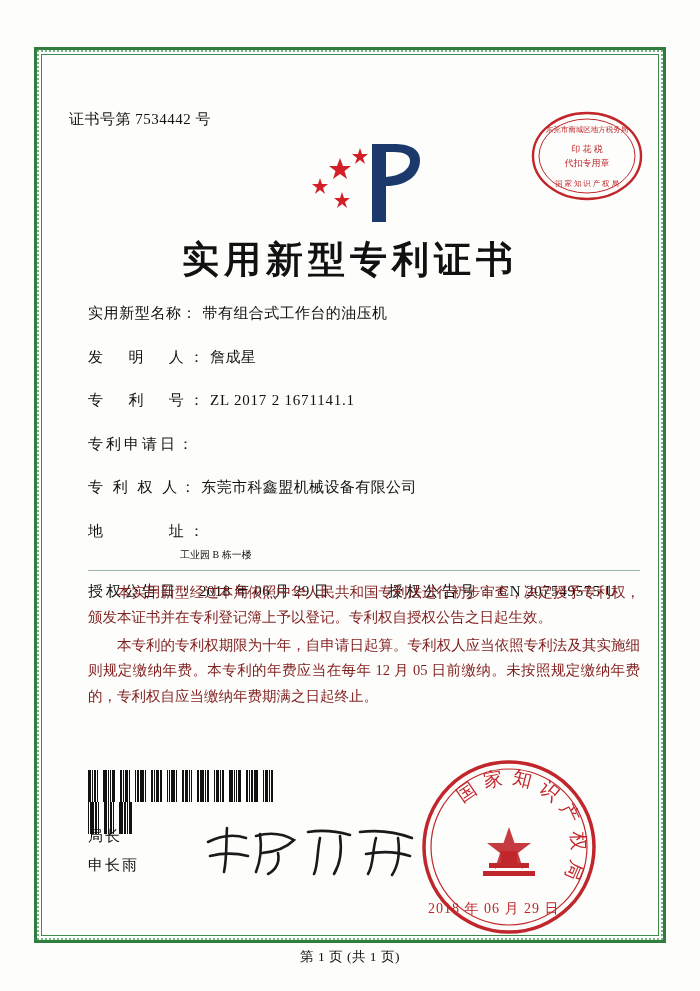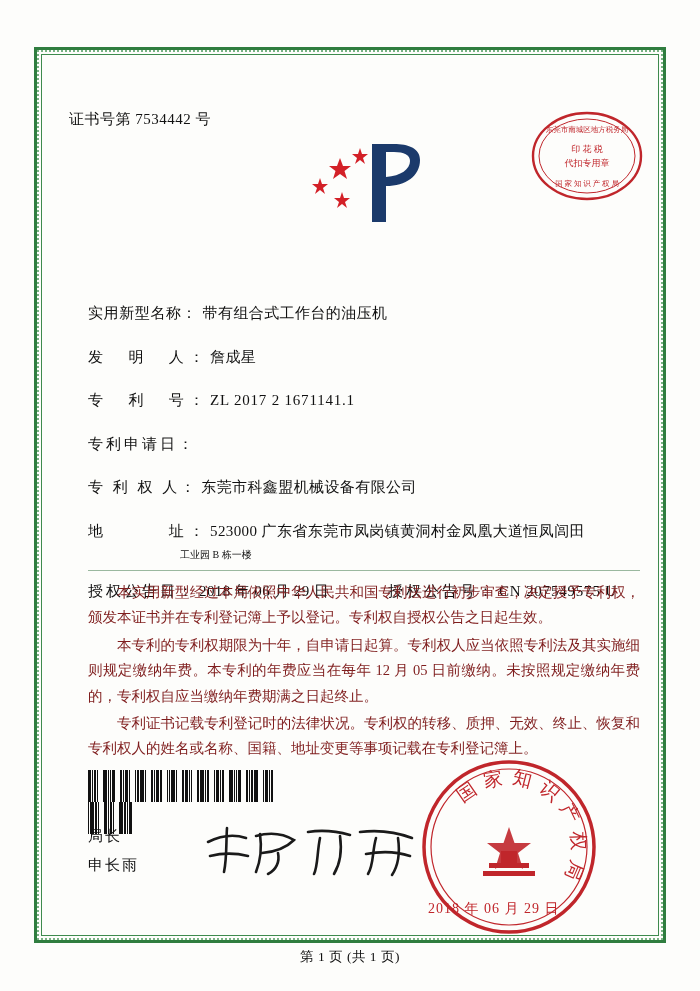--- a/index.html
+++ b/index.html
@@ -290,20 +290,21 @@
       <svg viewBox="0 0 118 96" width="118" height="96">
         <ellipse cx="59" cy="48" rx="54" ry="43" fill="none" stroke="#c0262b" stroke-width="2.4"></ellipse>
         <ellipse cx="59" cy="48" rx="48" ry="37" fill="none" stroke="#c0262b" stroke-width="1"></ellipse>
         <text x="59" y="44" font-size="9" fill="#c0262b" text-anchor="middle" font-family="'Liberation Serif', serif">印 花 税</text>
         <text x="59" y="58" font-size="9" fill="#c0262b" text-anchor="middle" font-family="'Liberation Serif', serif">代扣专用章</text>
         <text x="59" y="24" font-size="7.5" fill="#c0262b" text-anchor="middle" font-family="'Liberation Serif', serif">东莞市南城区地方税务局</text>
         <text x="59" y="78" font-size="7.5" fill="#c0262b" text-anchor="middle" font-family="'Liberation Serif', serif">国 家 知 识 产 权 局</text>
       </svg>
     </div>
 
+    <div class="title">实用新型专利证书</div>
 
     <div class="fields">
 
       <div class="field-row">
         <span class="field-label sp1">实用新型名称</span>
         <span class="field-colon">：</span>
         <span class="field-value">带有组合式工作台的油压机</span>
       </div>
 
       <div class="field-row">
@@ -325,40 +326,38 @@
 
       <div class="field-row">
         <span class="field-label sp3">专 利 权 人</span>
         <span class="field-colon">：</span>
         <span class="field-value">东莞市科鑫盟机械设备有限公司</span>
       </div>
 
       <div class="field-row addr-row">
         <span class="field-label sp5">地　　　址</span>
         <span class="field-colon">：</span>
-        <span class="field-value">523000  广东省东莞市凤岗镇黄洞村金凤凰大道恒凤闾田</span>
       </div>
       <div class="addr-second">工业园 B 栋一楼</div>
 
       <div class="two-col">
         <div class="col-a">
           <span class="field-label sp3">授权公告日</span><span class="field-colon">：</span><span class="field-value">2018 年 06 月 29 日</span>
         </div>
         <div class="col-b">
           <span class="field-label sp3">授权公告号</span><span class="field-colon">：</span><span class="field-value mono">CN 207549575 U</span>
         </div>
       </div>
     </div>
 
     <div class="divider"></div>
 
     <div class="paragraphs">
       <p>本实用新型经过本局依照中华人民共和国专利法进行初步审查，决定授予专利权，颁发本证书并在专利登记簿上予以登记。专利权自授权公告之日起生效。</p>
       <p>本专利的专利权期限为十年，自申请日起算。专利权人应当依照专利法及其实施细则规定缴纳年费。本专利的年费应当在每年 12 月 05 日前缴纳。未按照规定缴纳年费的，专利权自应当缴纳年费期满之日起终止。</p>
-      <p>专利证书记载专利登记时的法律状况。专利权的转移、质押、无效、终止、恢复和专利权人的姓名或名称、国籍、地址变更等事项记载在专利登记簿上。</p>
     </div>
 
     <div class="barcode">
       <i style="width:3px"></i><i style="width:1px"></i><i style="width:2px"></i><i style="width:1px"></i>
       <i style="width:4px"></i><i style="width:1px"></i><i style="width:1px"></i><i style="width:3px"></i>
       <i style="width:2px"></i><i style="width:1px"></i><i style="width:3px"></i><i style="width:1px"></i>
       <i style="width:1px"></i><i style="width:2px"></i><i style="width:4px"></i><i style="width:1px"></i>
       <i style="width:2px"></i><i style="width:1px"></i><i style="width:3px"></i><i style="width:2px"></i>
       <i style="width:1px"></i><i style="width:1px"></i><i style="width:4px"></i><i style="width:1px"></i>
       <i style="width:2px"></i><i style="width:3px"></i><i style="width:1px"></i><i style="width:1px"></i>

